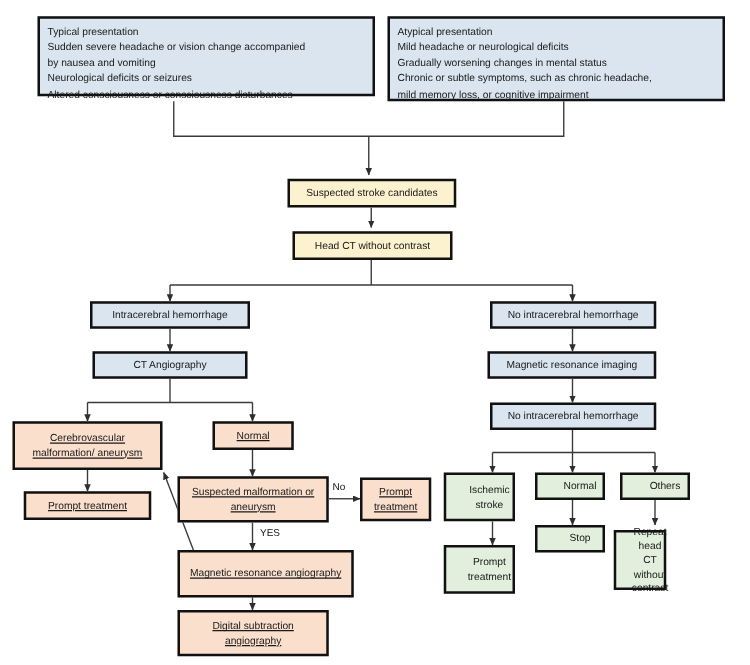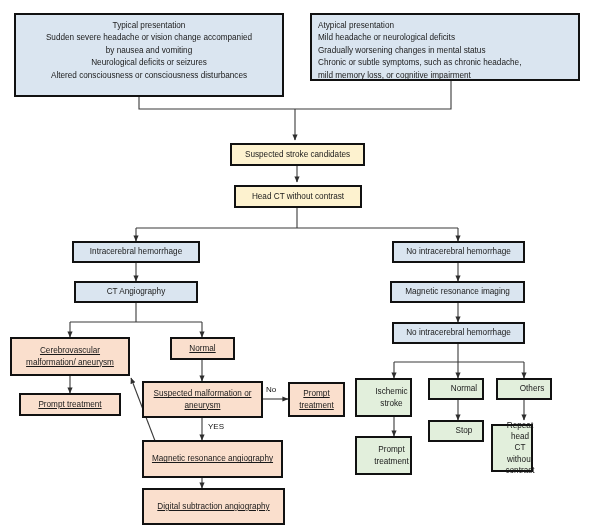--- a/index.html
+++ b/index.html
@@ -118,21 +118,21 @@
       <path d="M524,362 L524,378" marker-end="url(#ar)"></path>
 
       <path d="M394,417 L394,436" marker-end="url(#ar)"></path>
 
       <path d="M458,400 L458,420" marker-end="url(#ar)"></path>
 
       <path d="M524,400 L524,420" marker-end="url(#ar)"></path>
     </g>
   </svg>
 
-  <div class="listbox" style="left:14px; top:13px; width:270px; height:84px;text-align:center;">
+  <div class="listbox" style="left:30px; top:13px; width:270px; height:64px;">
     <div class="head">Typical presentation</div>
     <div class="item">Sudden severe headache or vision change accompanied</div>
     <div class="cont">by nausea and vomiting</div>
     <div class="item">Neurological deficits or seizures</div>
     <div class="item">Altered consciousness or consciousness disturbances</div>
   </div>
 
   <div class="listbox" style="left:310px; top:13px; width:270px; height:68px;">
     <div class="head">Atypical presentation</div>
     <div class="item">Mild headache or neurological deficits</div>
@@ -174,21 +174,21 @@
   </div>
 
   <div class="node peach" style="left:288px; top:382px; width:57px; height:35px;">
     <span>Prompt treatment</span>
   </div>
 
   <div class="node peach" style="left:142px; top:440px; width:141px; height:38px;">
     <span>Magnetic resonance angiography</span>
   </div>
 
-  <div class="node peach" style="left:142px; top:488px; width:143px; height:37px;">
+  <div class="node peach" style="left:142px; top:488px; width:121px; height:37px;">
     <span>Digital subtraction angiography</span>
   </div>
 
   <span class="edge-label" style="left:266px; top:385px;">No</span>
   <span class="edge-label" style="left:208px; top:422px;">YES</span>
 
   <div class="node blue" style="left:392px; top:241px; width:133px; height:22px;">
     <span>No intracerebral hemorrhage</span>
   </div>
 

